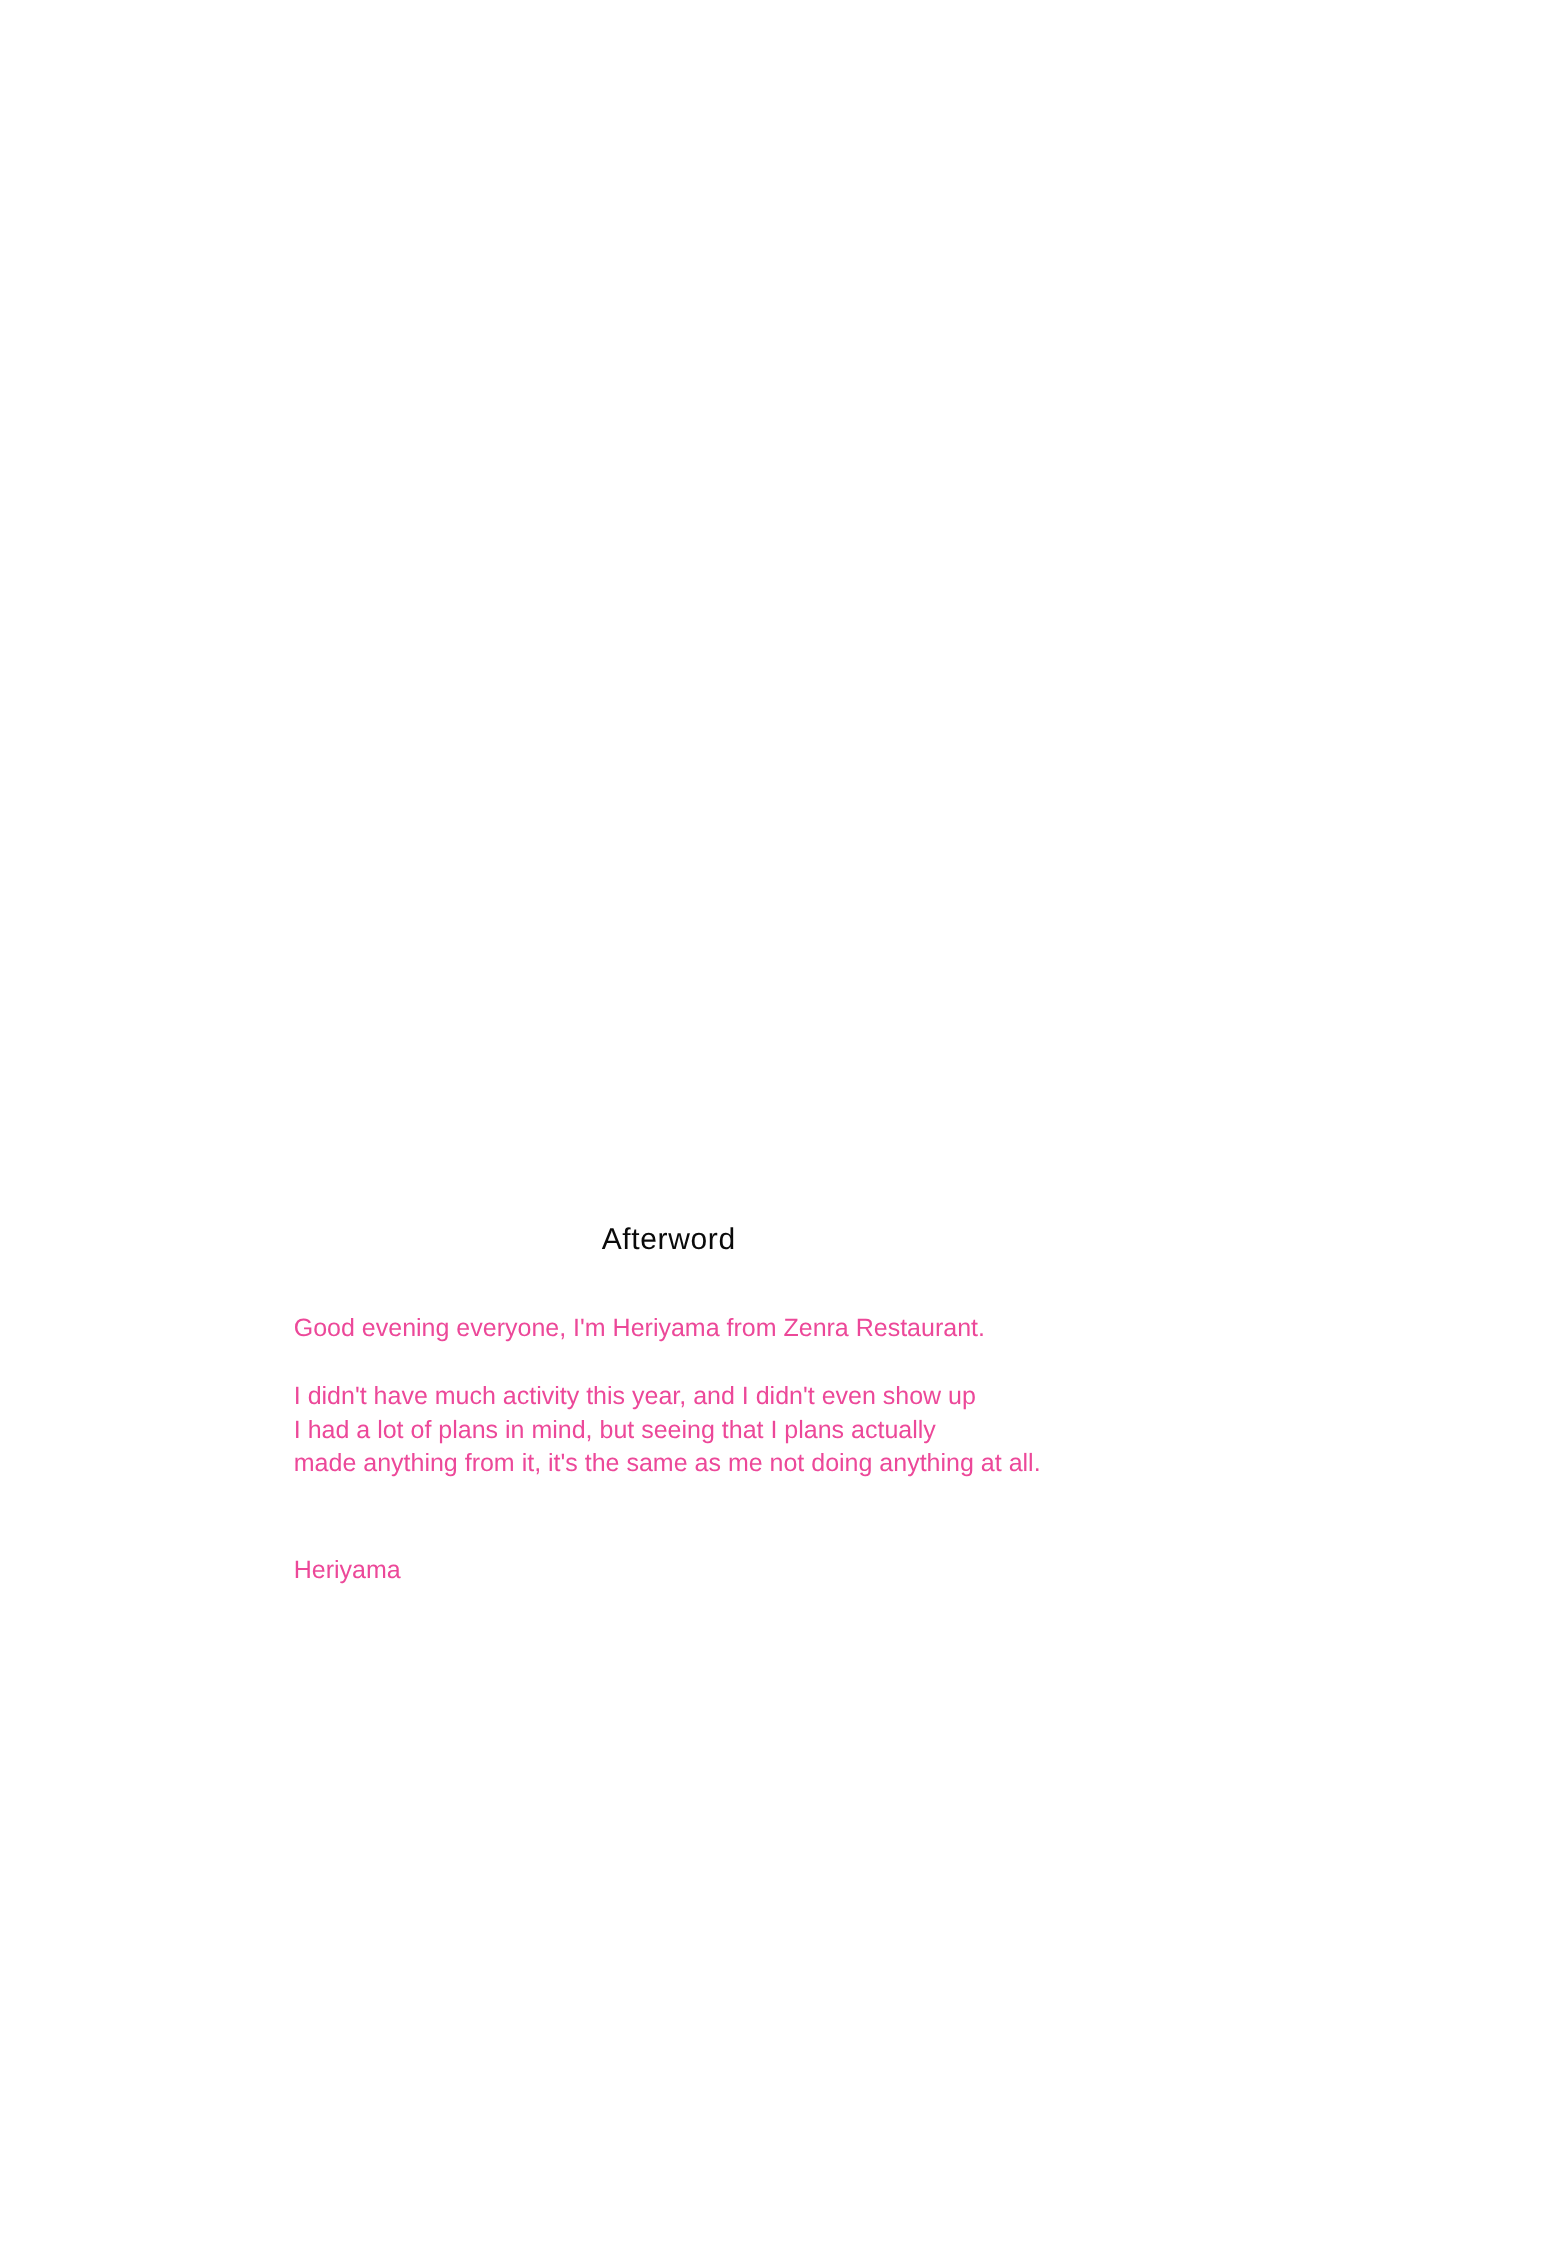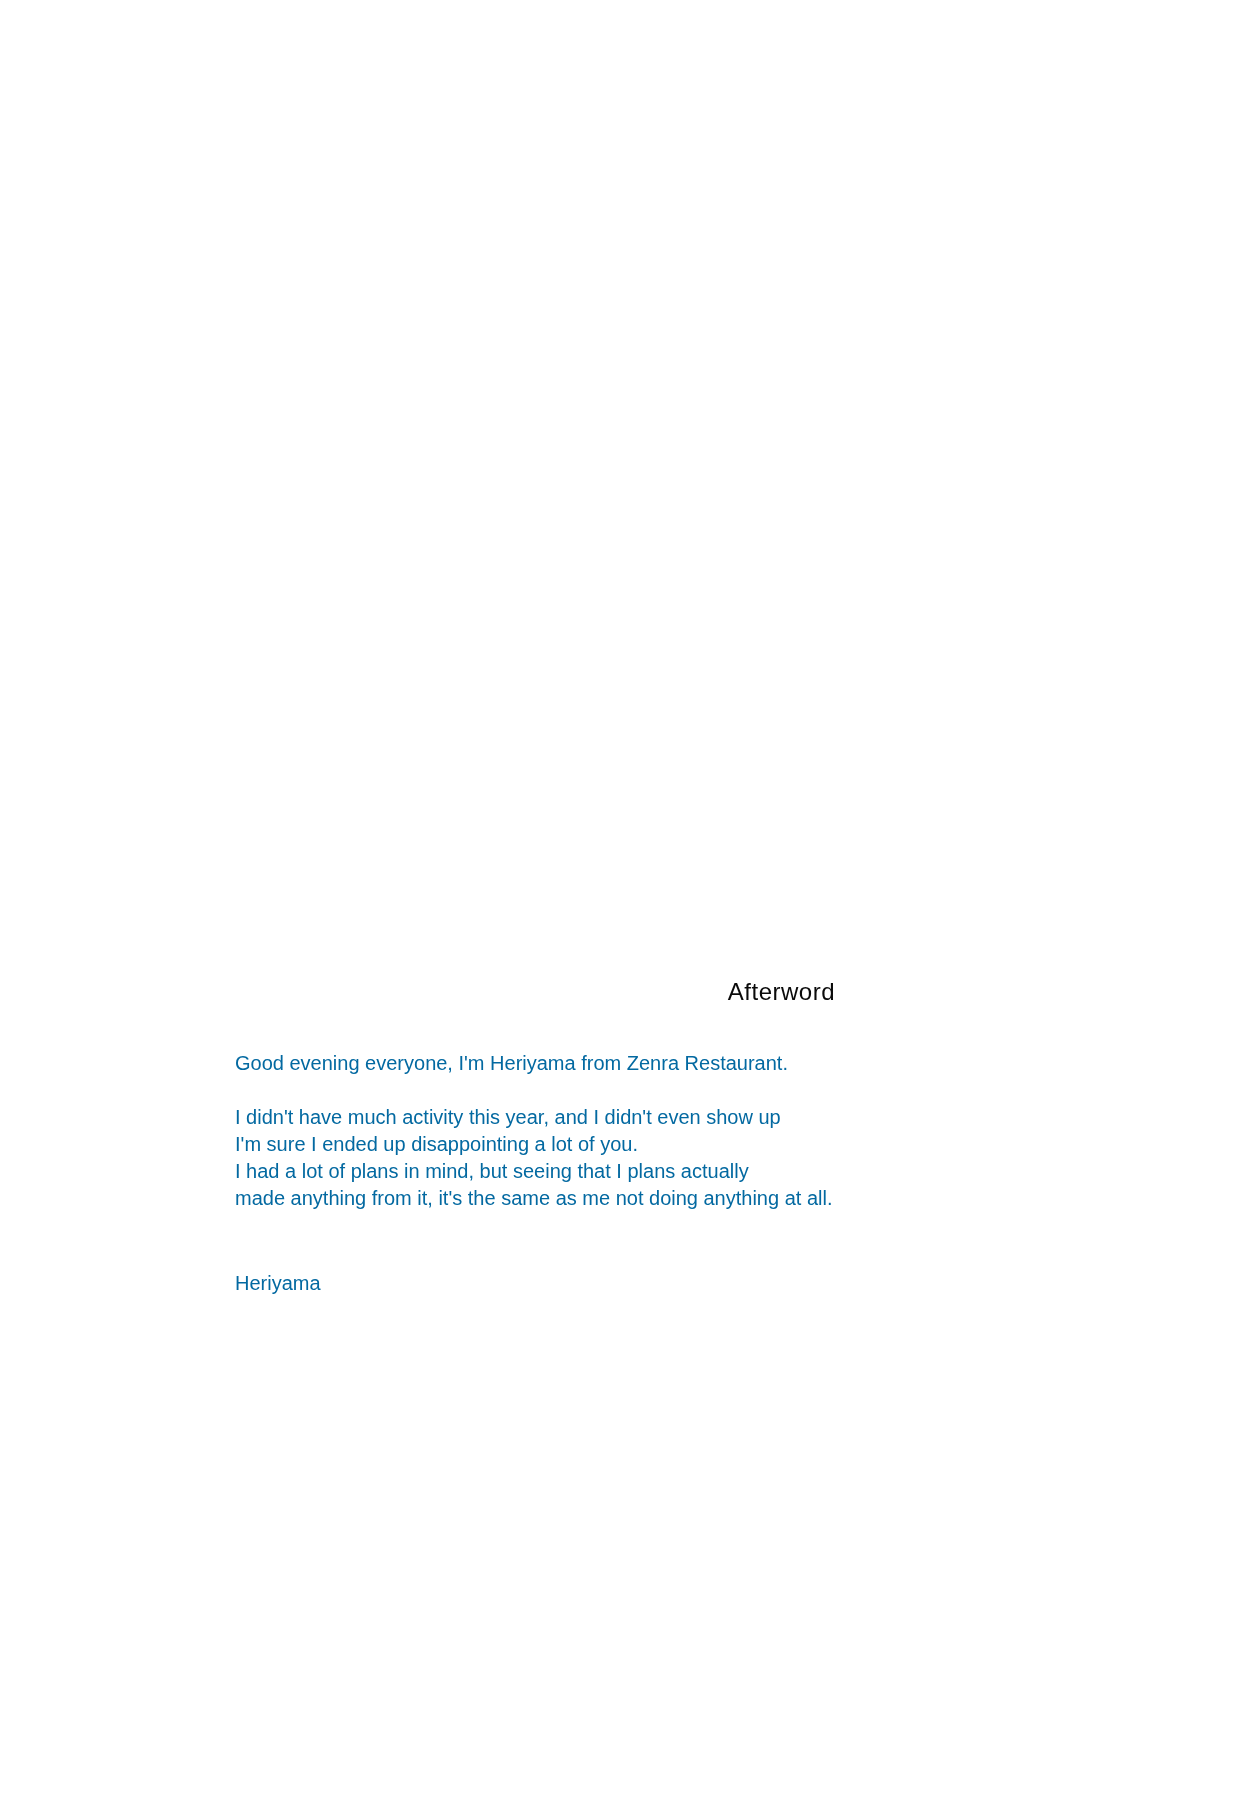--- a/index.html
+++ b/index.html
@@ -24,34 +24,34 @@
     width: 600px;
     height: 745px;
     background: #ffffff;
   }
   .heading {
     position: absolute;
     left: 235px;
     top: 978px;
     width: 600px;
     margin: 0;
-    text-align: right;
+    text-align: center;
     font-size: 24px;
     font-weight: 400;
     letter-spacing: 0.5px;
     color: #0a0a0a;
   }
   .text-block {
     position: absolute;
     left: 235px;
     top: 1050px;
     width: 640px;
     font-size: 20px;
     line-height: 27px;
-    color: #0369a1;
+    color: #ec4899;
   }
   .text-block .para {
     margin: 0 0 27px 0;
   }
   .text-block .para:last-child {
     margin-bottom: 0;
   }
   .text-block .sig {
     margin-top: 58px;
   }
@@ -69,21 +69,20 @@
   <h1 class="heading">Afterword</h1>
 
   <div class="text-block">
 
     <div class="para">
       <div class="line">Good evening everyone, I'm Heriyama from Zenra Restaurant.</div>
     </div>
 
     <div class="para">
       <div class="line">I didn't have much activity this year, and I didn't even show up</div>
-      <div class="line">I'm sure I ended up disappointing a lot of you.</div>
       <div class="line">I had a lot of plans in mind, but seeing that I plans actually</div>
       <div class="line">made anything from it, it's the same as me not doing anything at all.</div>
     </div>
 
 
     <div class="para sig">
       <div class="line">Heriyama</div>
     </div>
 
   </div>

